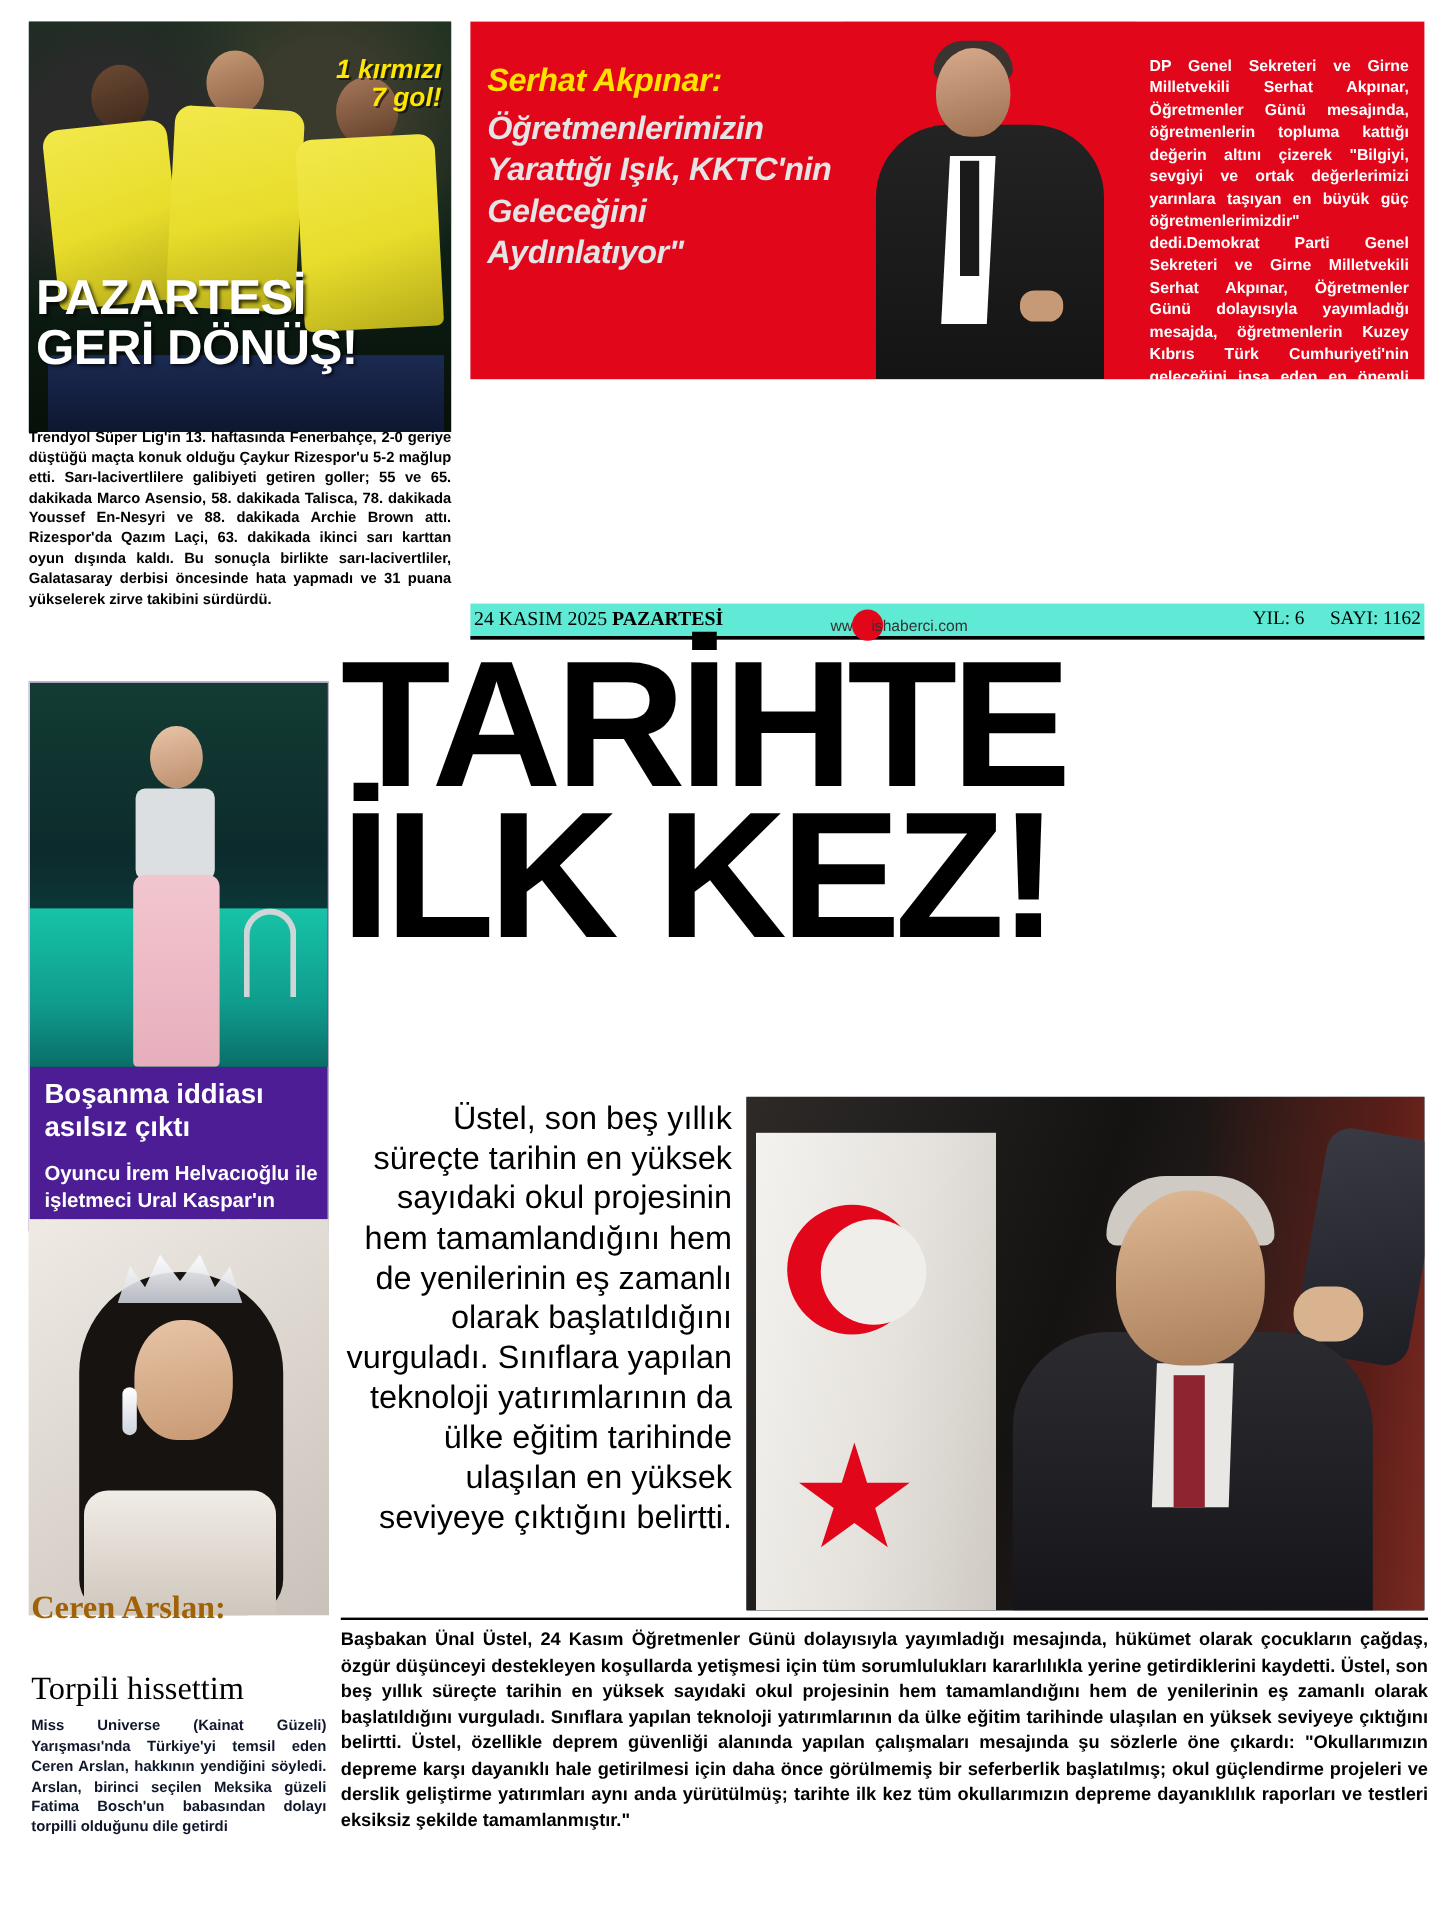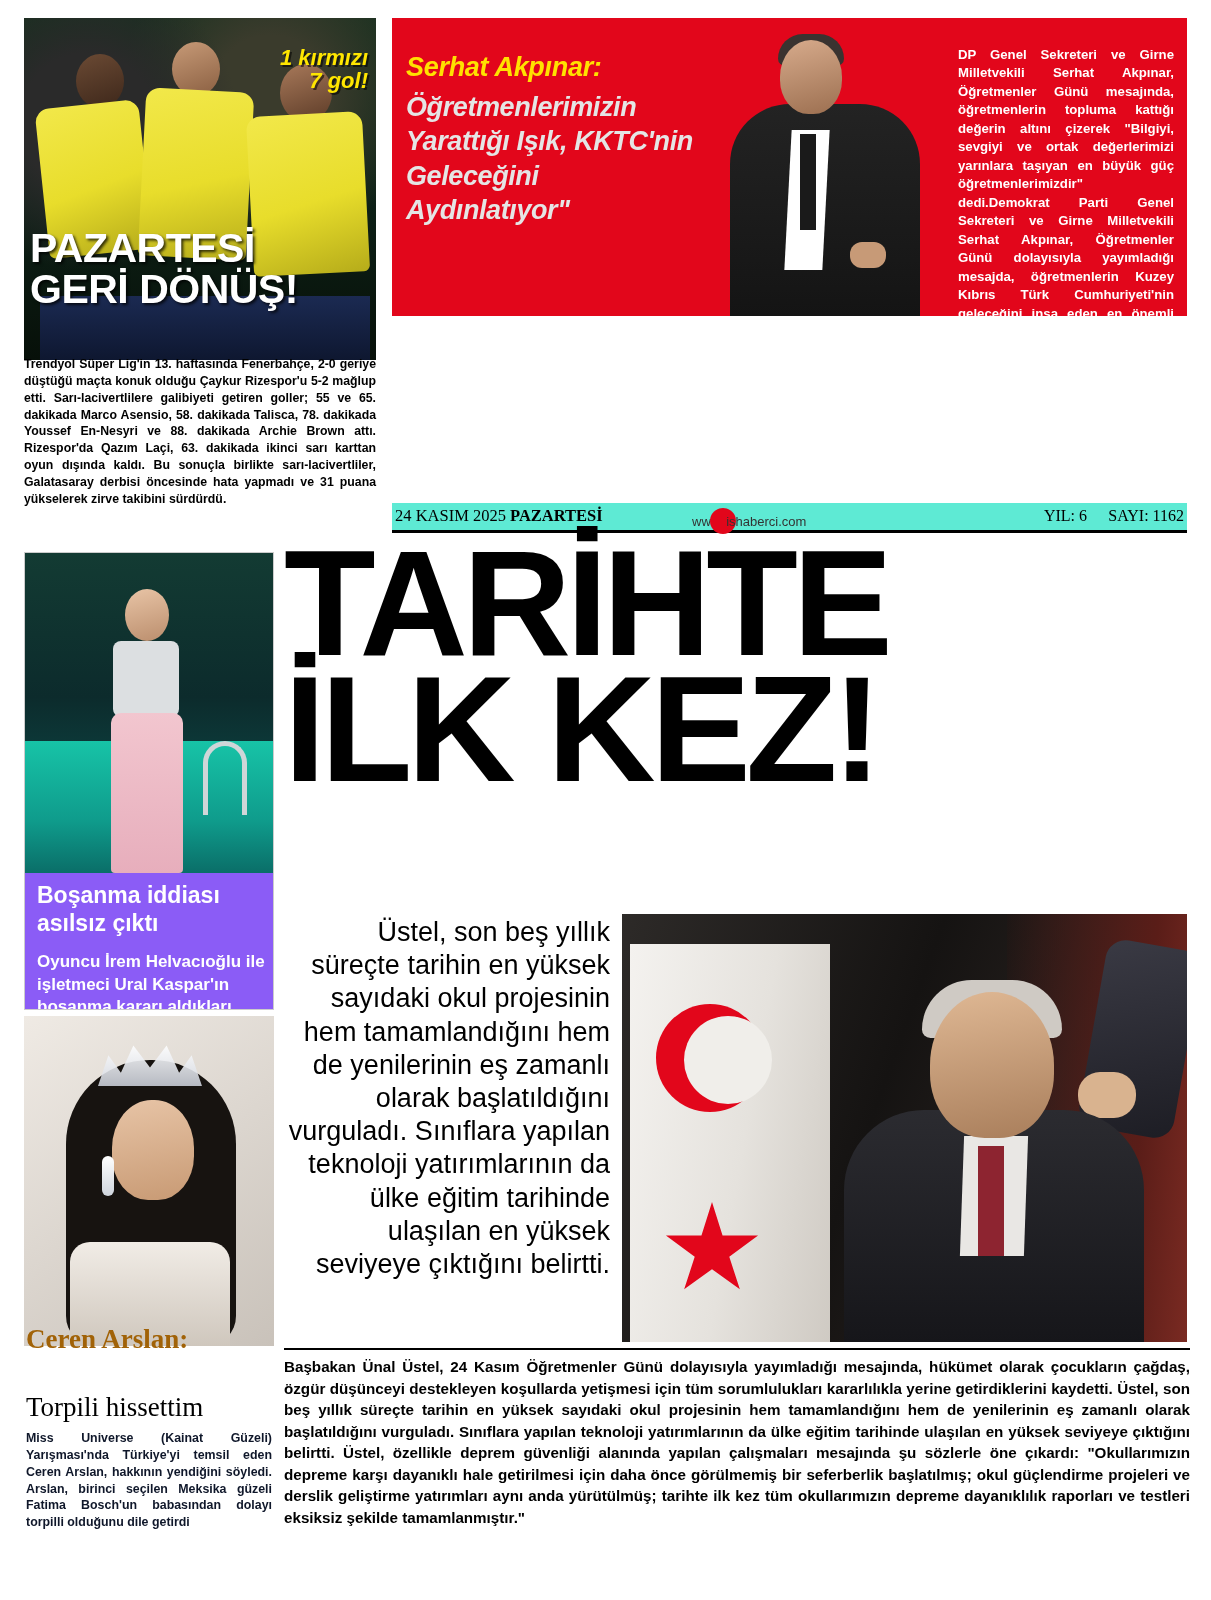--- a/index.html
+++ b/index.html
@@ -254,23 +254,23 @@
     font-weight: bold;
     font-size: 150px;
     line-height: 0.84;
     letter-spacing: -5px;
   }
   .main-headline .l2 { display: block; }
 
   
   .divorce-block {
     position: absolute;
-    left: 24px; top: 552px;
+    left: 24px; top: 568px;
     width: 250px; height: 458px;
-    background: #8b5cf6;
+    background: #4c1d95;
     border: 1px solid #ccc;
     overflow: hidden;
   }
   .divorce-photo {
     position: absolute; left: 0; top: 0;
     width: 250px; height: 320px;
     overflow: hidden;
     background: linear-gradient(180deg,#133b33 0%, #0c2b2c 45%, #0d5a57 100%);
   }
   .pool {

